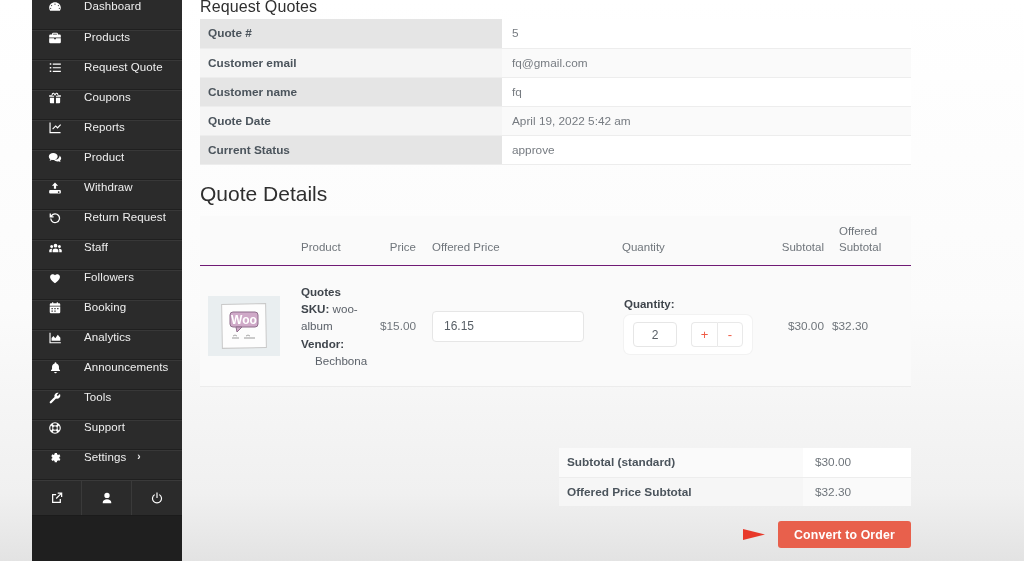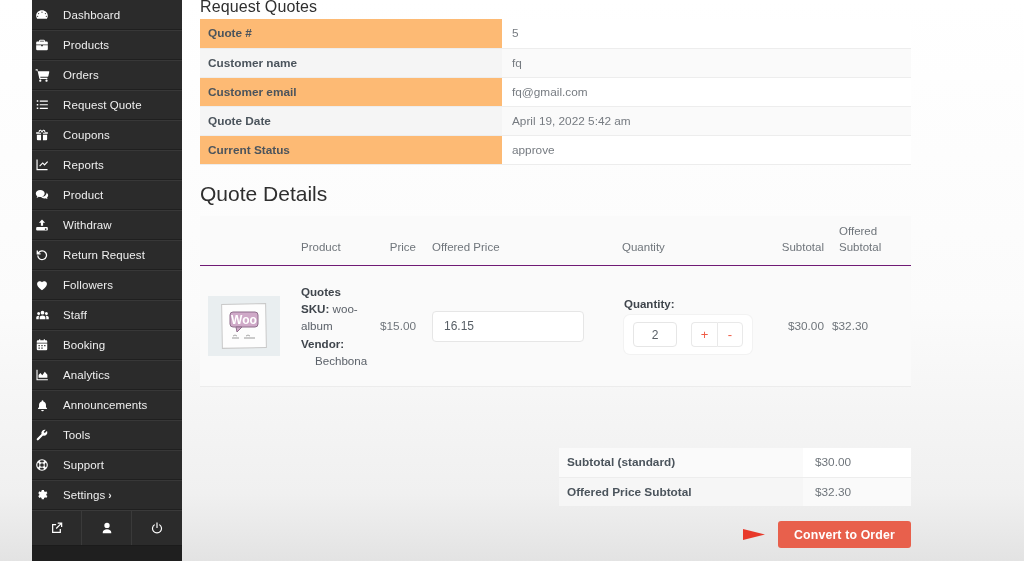--- a/index.html
+++ b/index.html
@@ -17,26 +17,27 @@
   #sidebar {
     position: absolute;
     left: 32px; top: 0;
     width: 150px; height: 561px;
     background: #2b2b2b;
     display: flex; flex-direction: column;
   }
   .nav-item {
     height: 30px;
     flex: 0 0 30px;
-    display: flex; align-items: center;
-    padding-left: 0;
+    display: flex; align-items: flex-start;
+    padding-left: 13px;
     border-bottom: 1px solid #1f1f1f;
     border-top: 1px solid #383838;
     color: #f2f2f2;
     cursor: pointer;
+    gap: 8px;
   }
   .nav-item:first-child { border-top: none; }
   .nav-ico {
     width: 20px; flex: 0 0 20px;
     display: flex; align-items: center; justify-content: center;
     color: #ffffff;
   }
   .nav-ico svg { display: block; fill: #ffffff; }
   .nav-label {
     margin-left: 11px;
@@ -87,21 +88,21 @@
   #info-table td {
     height: 29px;
     font-size: 11.8px;
     border-bottom: 1px solid #ededed;
     padding: 0 0 0 8px;
     vertical-align: middle;
   }
   #info-table td.k {
     width: 302px;
     font-weight: bold; color: #4b545c;
-    background: #fdba74;
+    background: #e5e5e5;
   }
   #info-table td.v {
     color: #767b81;
     background: #ffffff;
     padding-left: 10px;
   }
   #info-table tr:nth-child(even) td.k { background: #f5f5f5; }
   #info-table tr:nth-child(even) td.v { background: #fafafa; }
 
   
@@ -267,28 +268,20 @@
 
   <div class="nav-item">
     <span class="nav-ico">
       <svg width="14" height="14" viewBox="0 0 24 24">
           <path d="M9 3a2 2 0 0 0-2 2v1H4a2 2 0 0 0-2 2v3h20V8a2 2 0 0 0-2-2h-3V5a2 2 0 0 0-2-2H9zm0 1.8h6c.2 0 .3.1.3.3V6H8.7V5.1c0-.2.1-.3.3-.3zM2 12.5V19a2 2 0 0 0 2 2h16a2 2 0 0 0 2-2v-6.5h-8.5V14h-3v-1.5H2z"></path>
         </svg>
     </span>
     <span class="nav-label">Products</span>
   </div>
 
-  <div class="nav-item">
-    <span class="nav-ico">
-      <svg width="15" height="15" viewBox="0 0 24 24">
-          <path d="M1 2h3.2l.7 3H22c.6 0 1 .5.9 1.1l-1.6 7c-.1.5-.5.8-1 .8H8.4l.3 1.5h11.1v2H7.9c-.5 0-.9-.3-1-.8L4 4H1V2zm7 16.5a1.8 1.8 0 1 1 0 3.5 1.8 1.8 0 0 1 0-3.5zm10 0a1.8 1.8 0 1 1 0 3.5 1.8 1.8 0 0 1 0-3.5z"></path>
-        </svg>
-    </span>
-    <span class="nav-label">Orders</span>
-  </div>
 
   <div class="nav-item">
     <span class="nav-ico">
       <svg width="14" height="14" viewBox="0 0 24 24">
           <path d="M3 4h2.6v2.6H3V4zm5.2.4H22v1.9H8.2V4.4zM3 10.2h2.6v2.6H3v-2.6zm5.2.4H22v1.9H8.2v-1.9zM3 16.4H5.6V19H3v-2.6zm5.2.4H22v1.9H8.2v-1.9z"></path>
         </svg>
     </span>
     <span class="nav-label">Request Quote</span>
   </div>
 
@@ -328,38 +321,38 @@
     <span class="nav-label">Withdraw</span>
   </div>
 
   <div class="nav-item">
     <span class="nav-ico">
       <svg width="14" height="14" viewBox="0 0 24 24">
           <path d="M5.1 7.4A8.6 8.6 0 1 1 3.6 13h2.2a6.4 6.4 0 1 0 1.1-4.1l2.7.1v2.1H2.8V4.3H5l.1 3.1z"></path>
         </svg>
     </span>
     <span class="nav-label">Return Request</span>
-  </div>
-
-  <div class="nav-item">
-    <span class="nav-ico">
-      <svg width="14" height="14" viewBox="0 0 24 24">
-          <path d="M12 21s-8.5-5.3-8.5-11A4.8 4.8 0 0 1 12 7.2 4.8 4.8 0 0 1 20.5 10c0 5.7-8.5 11-8.5 11z"></path>
-        </svg>
-    </span>
-    <span class="nav-label">Followers</span>
   </div>
 
   <div class="nav-item">
     <span class="nav-ico">
       <svg width="15" height="15" viewBox="0 0 24 24">
           <path d="M12 10.5a3 3 0 1 0 0-6 3 3 0 0 0 0 6zm-6.2.5a2.4 2.4 0 1 0 0-4.8 2.4 2.4 0 0 0 0 4.8zm12.4 0a2.4 2.4 0 1 0 0-4.8 2.4 2.4 0 0 0 0 4.8zM12 11.9c-2.5 0-4.6 1.5-4.6 3.4v2.8h9.2v-2.8c0-1.9-2.1-3.4-4.6-3.4zm-6.2.6c-2 0-3.8 1.2-3.8 2.8v2.8h4V15c0-1 .4-1.9 1.1-2.5h-1.3zm12.4 0h-1.3c.7.6 1.1 1.5 1.1 2.5v3.1h4v-2.8c0-1.6-1.8-2.8-3.8-2.8z"></path>
         </svg>
     </span>
     <span class="nav-label">Staff</span>
+  </div>
+
+  <div class="nav-item">
+    <span class="nav-ico">
+      <svg width="14" height="14" viewBox="0 0 24 24">
+          <path d="M12 21s-8.5-5.3-8.5-11A4.8 4.8 0 0 1 12 7.2 4.8 4.8 0 0 1 20.5 10c0 5.7-8.5 11-8.5 11z"></path>
+        </svg>
+    </span>
+    <span class="nav-label">Followers</span>
   </div>
 
   <div class="nav-item">
     <span class="nav-ico">
       <svg width="14" height="14" viewBox="0 0 24 24">
           <path d="M7 2v2H5a2 2 0 0 0-2 2v2h18V6a2 2 0 0 0-2-2h-2V2h-2v2H9V2H7zM3 9.5V19a2 2 0 0 0 2 2h14a2 2 0 0 0 2-2V9.5H3zm3 2.3h2.2V14H6v-2.2zm4.9 0h2.2V14h-2.2v-2.2zm4.9 0H18V14h-2.3v-2.2zM6 16.1h2.2v2.2H6v-2.2zm4.9 0h2.2v2.2h-2.2v-2.2z"></path>
         </svg>
     </span>
     <span class="nav-label">Booking</span>
   </div>
@@ -441,26 +434,26 @@
 
   <div id="page-title">Request Quotes</div>
 
   <table id="info-table">
     <tbody>
       <tr>
         <td class="k">Quote #</td>
         <td class="v">5</td>
       </tr>
       <tr>
+        <td class="k">Customer email</td>
+        <td class="v">fq@gmail.com</td>
+      </tr>
+      <tr>
         <td class="k">Customer name</td>
         <td class="v">fq</td>
-      </tr>
-      <tr>
-        <td class="k">Customer email</td>
-        <td class="v">fq@gmail.com</td>
       </tr>
       <tr>
         <td class="k">Quote Date</td>
         <td class="v">April 19, 2022 5:42 am</td>
       </tr>
       <tr>
         <td class="k">Current Status</td>
         <td class="v">approve</td>
       </tr>
     </tbody>

